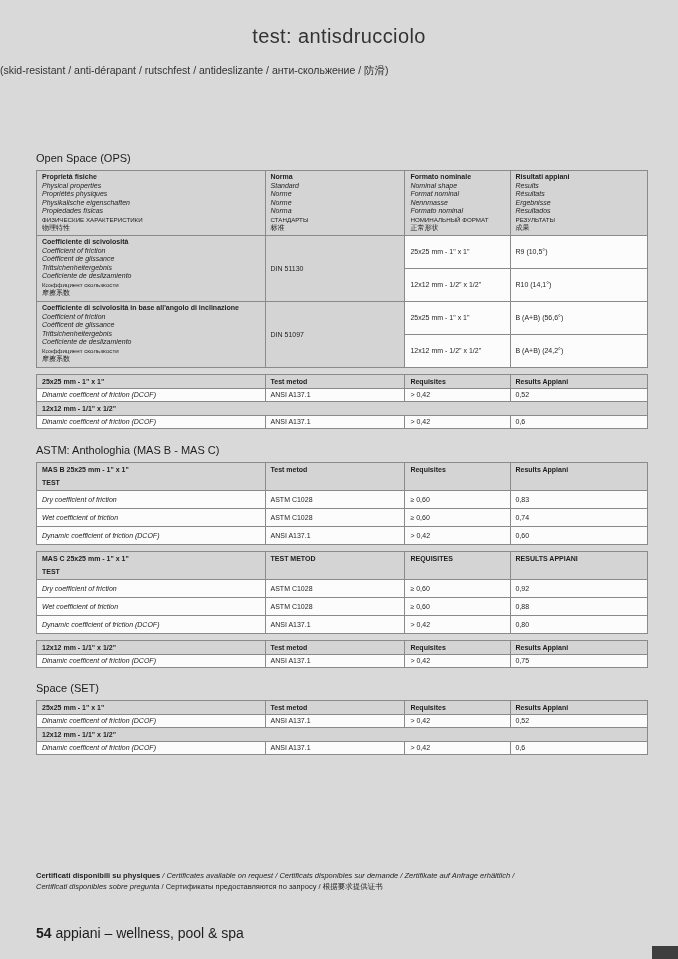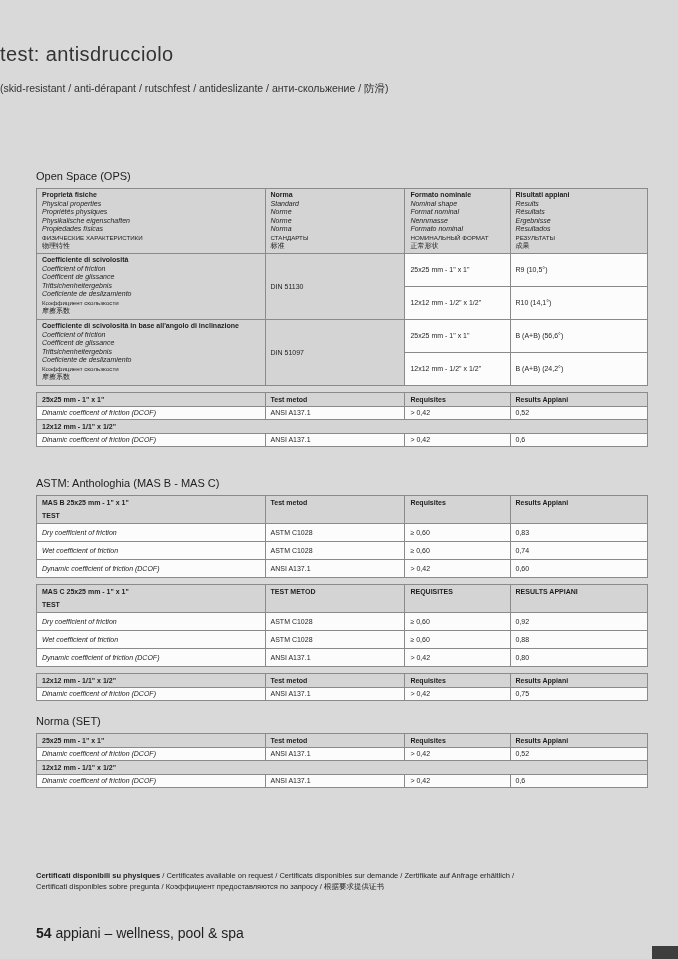--- a/index.html
+++ b/index.html
@@ -1,23 +1,23 @@
 <!DOCTYPE html>
 <html><head>
 <meta charset="utf-8">
 <style>
   *{margin:0;padding:0;box-sizing:border-box}
   html,body{width:678px;height:959px}
   body{background:#d9d9d9;font-family:"Liberation Sans","DejaVu Sans",sans-serif;color:#1e1e1e;position:relative;overflow:hidden}
-  .title{font-size:20px;font-weight:400;letter-spacing:.4px;padding-top:43px;color:#333}
+  .title{font-size:20px;font-weight:400;letter-spacing:.4px;text-align:center;padding-top:25px;color:#333}
   .subtitle{font-size:10.5px;text-align:left;margin-top:16px;color:#333}
   .content{margin:0 30px 0 36px}
   .section-title{font-size:11px;font-weight:400;color:#1e1e1e}
   .st-ops{margin-top:74px}
-  .st-astm{margin-top:30px}
+  .st-astm{margin-top:15px}
   .st-seta{margin-top:14px}
   table.tbl{width:100%;border-collapse:collapse;table-layout:fixed;margin-top:6px}
   .tbl td{border:1px solid #8a8a8a;padding:2px 5px;font-size:7px;vertical-align:middle;background:#fcfcfc;overflow:hidden}
   col.c1{width:37.4%}col.c2{width:22.9%}col.c3{width:17.2%}col.c4{width:22.5%}
   .hrow td,.th td,td.gray{background:#d4d4d4}
   .ml{vertical-align:top;line-height:8.5px;font-size:6.8px;padding-top:3px}
   .ml div{font-style:italic}
   .ml div:first-child{font-style:normal;font-weight:700;font-size:7px}
   .ml div:nth-child(6){font-style:normal;font-size:6.2px}
   .ml div:nth-child(7){font-style:normal}
@@ -26,21 +26,21 @@
   .th td{font-weight:700;height:14px}
   .dr td{height:13px}
   .dr td:first-child{font-style:italic}
   .mas .th td{height:28px;vertical-align:top;padding-top:3px}
   .mas .dr td{height:18px}
   .hl{font-weight:700}
   .hl.sub{margin-top:6px}
   .mtc{margin-top:11px}
   .notes{position:absolute;left:36px;right:30px;top:871px;font-size:7.5px;line-height:10.5px;color:#1e1e1e}
   .notes .b{font-weight:700}
-  .notes .i{}
+  .notes .i{font-style:italic}
   .brand{position:absolute;left:36px;top:925px;font-size:14px}
   .brand .b{font-weight:700}
   .corner{position:absolute;right:0;bottom:0;width:26px;height:13px;background:#3e3e3e}
 </style>
 </head>
 <body>
 
 <div class="pageroot">
 
   <div class="title">test: antisdrucciolo</div>
@@ -263,21 +263,21 @@
         </tr>
         <tr class="dr">
           <td>Dinamic coefficent of friction (DCOF)</td>
           <td>ANSI A137.1</td>
           <td>&gt; 0,42</td>
           <td>0,75</td>
         </tr>
       </tbody>
     </table>
 
-    <div class="section-title st-seta">Norma (SET)</div>
+    <div class="section-title st-seta">Space (SET)</div>
 
     <table class="tbl t4">
       <colgroup>
           <col class="c1">
           <col class="c2">
           <col class="c3">
           <col class="c4">
         </colgroup>
       <tbody>
         <tr class="th">
@@ -301,21 +301,21 @@
           <td>&gt; 0,42</td>
           <td>0,6</td>
         </tr>
       </tbody>
     </table>
 
   </div>
 
   <div class="notes">
     <div><span class="b">Certificati disponibili su physiques</span><span class="i"> / Certificates available on request / Certificats disponibles sur demande / Zertifikate auf Anfrage erhältlich /</span></div>
-    <div><span class="i">Certificati disponibles sobre pregunta</span><span> / Коэффициент предоставляются по запросу / 根据要求提供证书</span></div>
+    <div><span class="i">Certificati disponibles sobre pregunta</span><span> / Сертификаты предоставляются по запросу / 根据要求提供证书</span></div>
   </div>
 
   <div class="brand">
     <span class="b">54</span>
     <span>appiani – wellness, pool &amp; spa</span>
   </div>
 
   <div class="corner"></div>
 
 </div>

